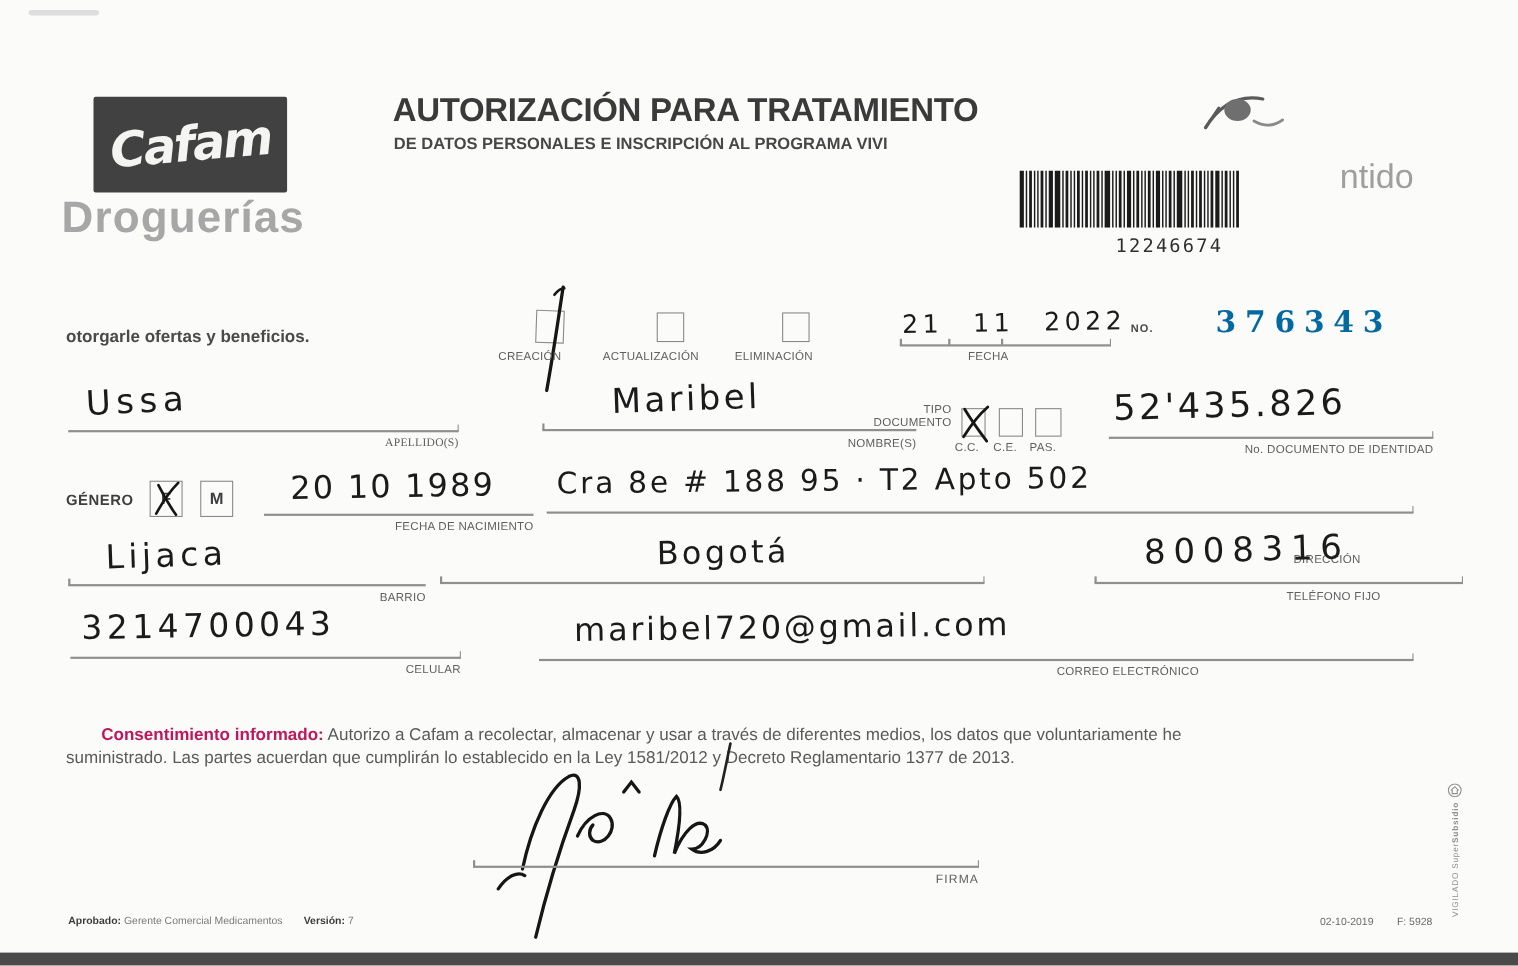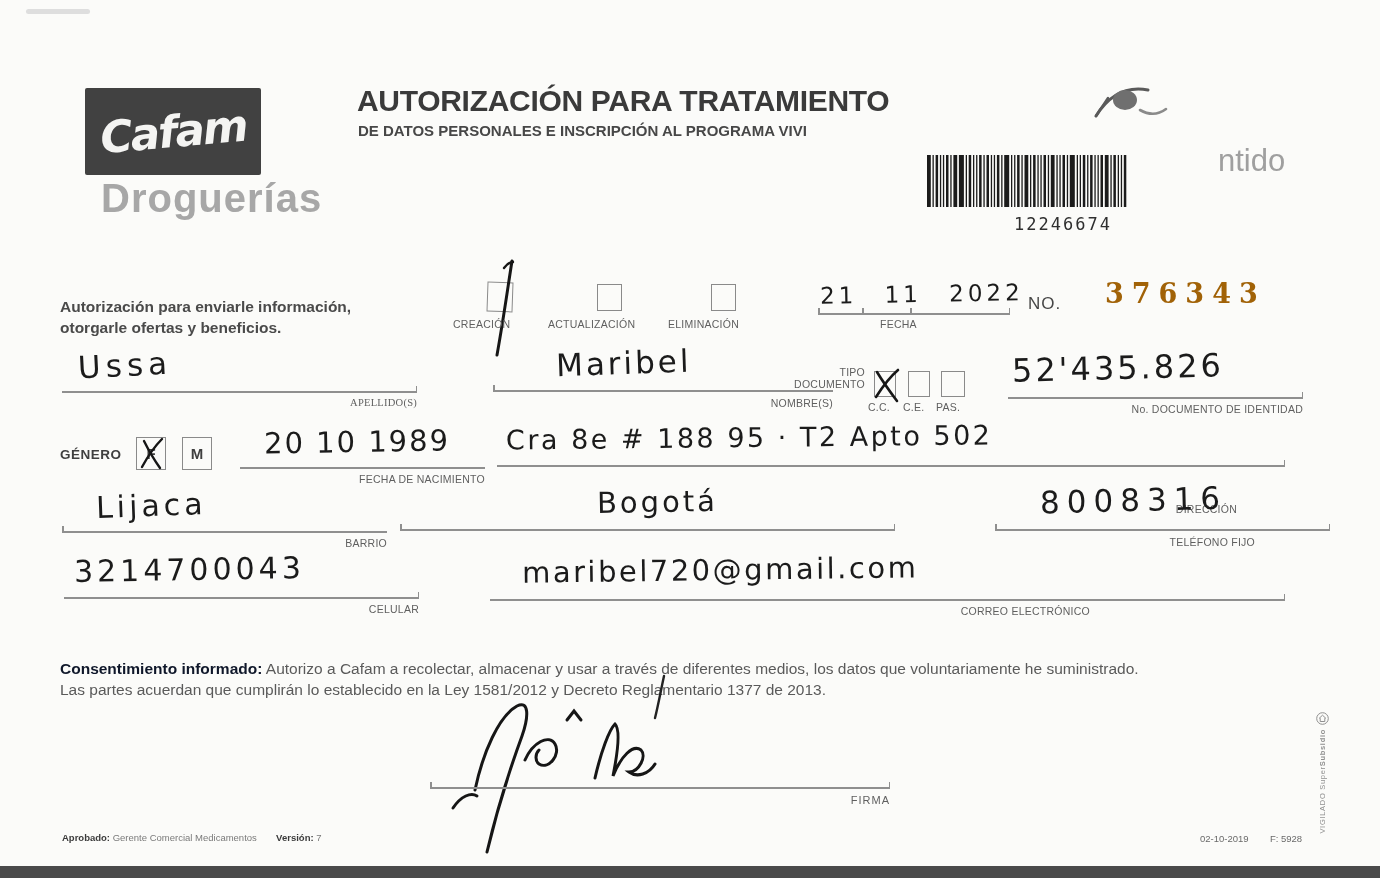--- a/index.html
+++ b/index.html
@@ -19,21 +19,21 @@
 </head>
 <body>
 
 <div id="page">
 
   <div class="abs" style="left:26px;top:9px;width:64px;height:5px;background:#dedede;border-radius:3px;"></div>
 
   <div class="abs" style="left:85px;top:88px;width:176px;height:87px;background:#414141;border-radius:2px;display:flex;align-items:center;justify-content:center;">
     <span style="color:#f4f4f2;font-family:'DejaVu Sans',sans-serif;font-style:italic;font-weight:bold;font-size:44px;letter-spacing:-2px;transform:rotate(-5deg);">Cafam</span>
   </div>
-  <div class="abs bold" style="left:56px;top:176px;font-size:40px;color:#a7a7a7;letter-spacing:1px;margin-left:45px;">Droguerías</div>
+  <div class="abs bold" style="left:56px;top:176px;font-size:40px;color:#a7a7a7;letter-spacing:1px;">Droguerías</div>
 
   <div class="abs bold" style="left:358px;top:122px;font-size:15px;color:#474747;">DE DATOS PERSONALES E INSCRIPCIÓN AL PROGRAMA VIVI</div>
   <div class="abs bold" style="left:357px;top:84px;font-size:30px;color:#3a3a3a;letter-spacing:-0.3px;">AUTORIZACIÓN PARA TRATAMIENTO</div>
 
   <svg class="abs" style="left:1088px;top:76px;" width="80" height="52" viewBox="0 0 80 52">
     <path d="M8,40 Q28,8 60,14" fill="none" stroke="#5a5a5a" stroke-width="3" stroke-linecap="round"></path>
     <path d="M8,40 L20,22" fill="none" stroke="#5a5a5a" stroke-width="2.4" stroke-linecap="round"></path>
     <ellipse cx="37" cy="24" rx="12" ry="10" fill="#6f6f6f"></ellipse>
     <path d="M52,34 Q66,42 78,33" fill="none" stroke="#8a8a8a" stroke-width="2.6" stroke-linecap="round"></path>
   </svg>
@@ -89,21 +89,20 @@
       <rect x="179.8" y="0" width="3.8" height="52" fill="#1b1b1b"></rect>
       <rect x="185.4" y="0" width="1.3" height="52" fill="#1b1b1b"></rect>
       <rect x="188.4" y="0" width="2.5" height="52" fill="#1b1b1b"></rect>
       <rect x="192.7" y="0" width="1.3" height="52" fill="#1b1b1b"></rect>
       <rect x="195.8" y="0" width="1.3" height="52" fill="#1b1b1b"></rect>
       <rect x="198.8" y="0" width="2.5" height="52" fill="#1b1b1b"></rect>
     </svg>
   <div class="abs labelc" style="left:962px;top:214px;width:150px;font-family:'DejaVu Sans Mono',monospace;font-size:17px;color:#2f2f2f;letter-spacing:2px;">12246674</div>
 
   <div class="abs bold" style="left:60px;top:296px;font-size:15.5px;color:#4a4a4a;line-height:21px;">
-    <div>Autorización para enviarle información,</div>
     <div>otorgarle ofertas y beneficios.</div>
   </div>
 
   <div class="abs box" style="left:487px;top:282px;width:26px;height:30px;transform:rotate(2deg);"></div>
   <svg class="abs" style="left:480px;top:258px;overflow:visible;" width="44" height="100" viewBox="0 0 44 100">
     <path d="M32,3 C28,28 24,58 17,97" fill="none" stroke="#161616" stroke-width="3" stroke-linecap="round"></path>
     <path d="M24,10 C27,6 31,4 33,4" fill="none" stroke="#161616" stroke-width="2.4" stroke-linecap="round"></path>
   </svg>
   <div class="abs label" style="left:453px;top:318px;">CREACIÓN</div>
 
@@ -115,22 +114,22 @@
 
   <div class="abs hw" style="left:820px;top:283px;font-size:23px;letter-spacing:4px;word-spacing:16px;transform:rotate(-1deg);">21 11 2022</div>
   <div class="abs rule" style="left:818px;top:313px;width:192px;">
     <span class="tick" style="left:0;"></span>
       <span class="tick" style="left:44px;"></span>
     <span class="tick" style="left:92px;"></span>
       <span class="tick r"></span>
   </div>
   <div class="abs label" style="left:880px;top:318px;">FECHA</div>
 
-  <div class="abs" style="left:1028px;top:294px;font-size:17px;font-weight:normal;color:#474747;letter-spacing:1px;">NO.</div>
-  <div class="abs" style="left:1105px;top:278px;font-family:'DejaVu Serif',serif;font-weight:bold;font-size:27px;color:#a16207;letter-spacing:8px;">376343</div>
+  <div class="abs" style="left:1028px;top:294px;font-size:10px;font-weight:bold;color:#474747;letter-spacing:1px;">NO.</div>
+  <div class="abs" style="left:1105px;top:278px;font-family:'DejaVu Serif',serif;font-weight:bold;font-size:27px;color:#0369a1;letter-spacing:8px;">376343</div>
 
   <div class="abs hw" style="left:78px;top:350px;font-size:31px;letter-spacing:5px;transform:rotate(-3deg);">Ussa</div>
   <div class="abs rule" style="left:62px;top:391px;width:355px;">
       <span class="tick r"></span>
     </div>
   <div class="abs label labelc" style="left:62px;top:397px;width:355px;font-family:Liberation Serif, serif;">APELLIDO(S)</div>
 
   <div class="abs hw" style="left:556px;top:348px;font-size:31px;letter-spacing:3px;transform:rotate(-2deg);">Maribel</div>
   <div class="abs rule" style="left:493px;top:390px;width:340px;">
       <span class="tick" style="left:0;"></span>
@@ -205,21 +204,21 @@
     </div>
   <div class="abs label labelc" style="left:64px;top:603px;width:355px;">CELULAR</div>
 
   <div class="abs hw" style="left:522px;top:556px;font-size:29px;letter-spacing:2.5px;transform:rotate(-0.8deg);">maribel720@gmail.com</div>
   <div class="abs rule" style="left:490px;top:599px;width:795px;">
       <span class="tick r"></span>
     </div>
   <div class="abs label labelc" style="left:490px;top:605px;width:600px;">CORREO ELECTRÓNICO</div>
 
   <div class="abs" style="left:60px;top:658px;width:1080px;font-size:15.5px;color:#5a5a5a;line-height:21px;">
-    <span class="bold" style="color:#0f172a;">Consentimiento informado:</span><span> Autorizo a Cafam a recolectar, almacenar y usar a través de diferentes medios, los datos que voluntariamente he suministrado. Las partes acuerdan que cumplirán lo establecido en la Ley 1581/2012 y Decreto Reglamentario 1377 de 2013.</span>
+    <span class="bold" style="color:#be185d;margin-left:32px;">Consentimiento informado:</span><span> Autorizo a Cafam a recolectar, almacenar y usar a través de diferentes medios, los datos que voluntariamente he suministrado. Las partes acuerdan que cumplirán lo establecido en la Ley 1581/2012 y Decreto Reglamentario 1377 de 2013.</span>
   </div>
 
   <svg class="abs" style="left:650px;top:674px;" width="20" height="46" viewBox="0 0 20 46">
     <path d="M14,2 C11,16 8,32 5,44" fill="none" stroke="#222" stroke-width="2.4" stroke-linecap="round"></path>
   </svg>
 
   <svg class="abs" style="left:425px;top:690px;overflow:visible;" width="320" height="170" viewBox="0 0 320 170">
     <g fill="none" stroke="#161616" stroke-width="3" stroke-linecap="round">
       <path d="M28,118 C36,106 46,102 52,106"></path>
       <path d="M50,100 C58,62 74,26 92,16 C104,10 104,26 97,46 C86,76 72,120 62,162"></path>

